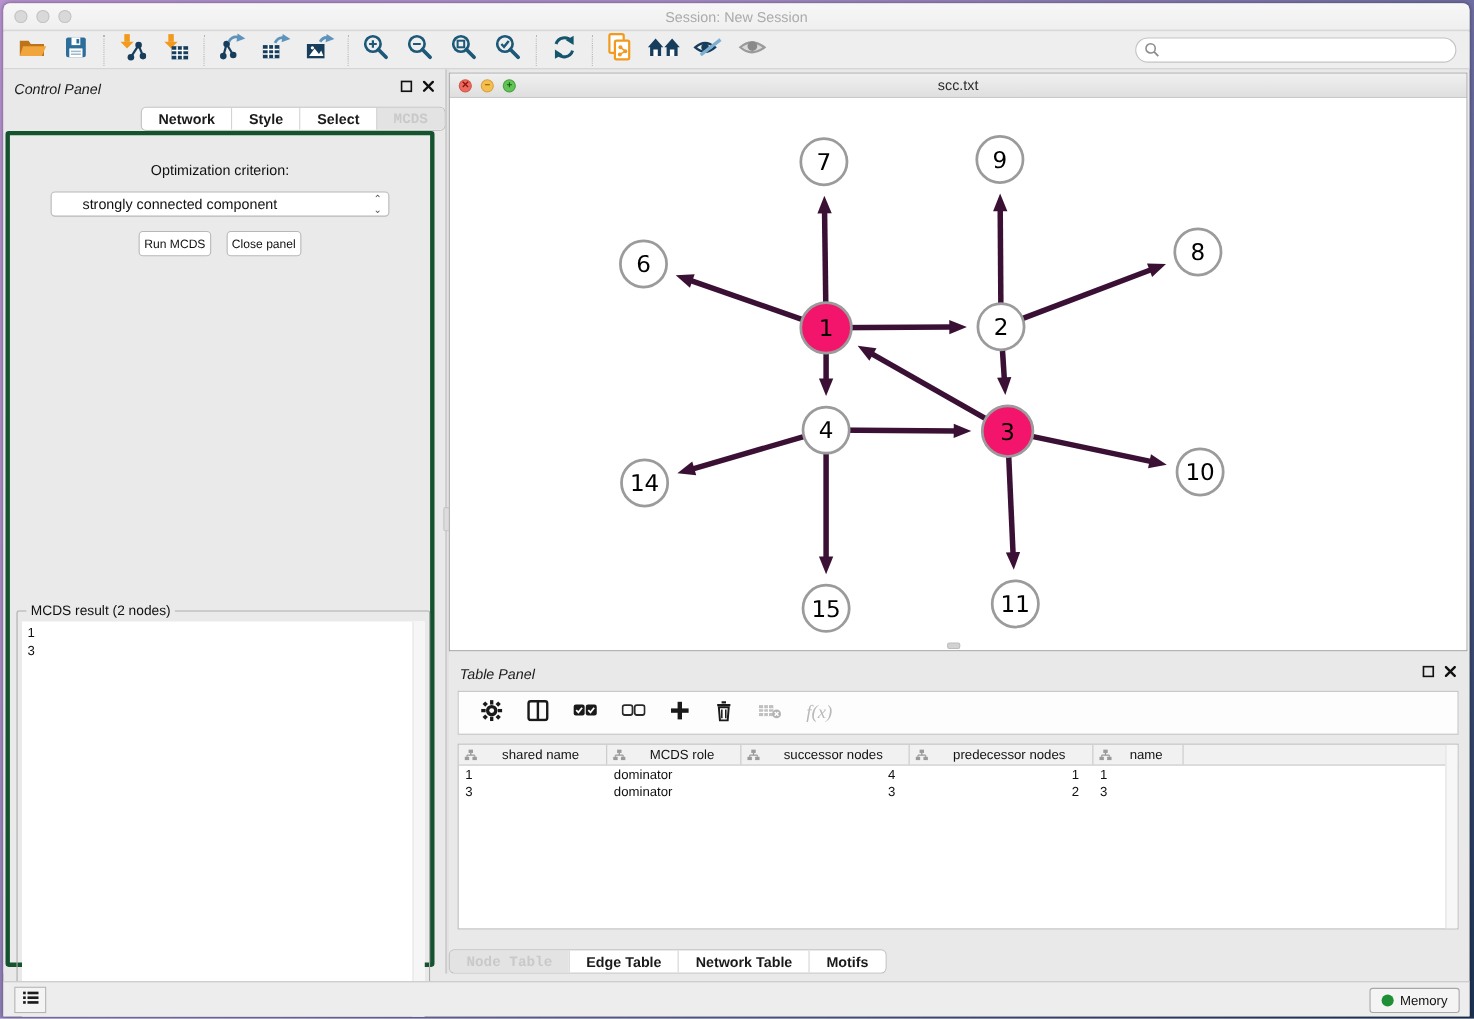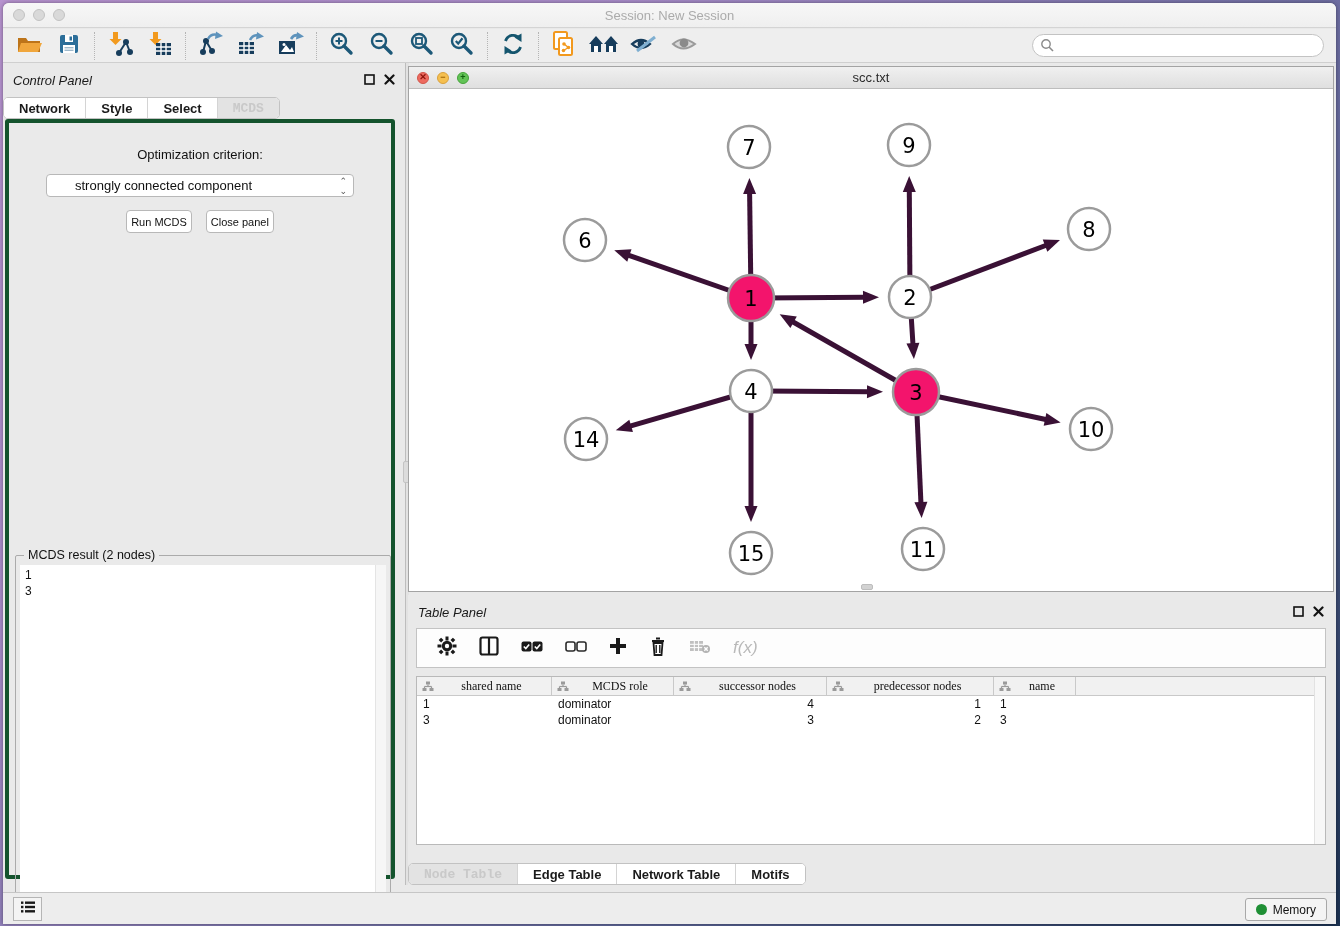--- a/index.html
+++ b/index.html
@@ -21,21 +21,21 @@
   .tb-spacer { flex:1; }
   .search-wrap { position:relative; width:292px; height:23px; margin-right:6px; }
   .search-wrap input { width:100%; height:100%; border:1px solid #c3c3c3; border-radius:12px; padding:0 8px 0 26px; font-size:12px; background:#fff; outline:none; color:#444; }
   .search-ico { position:absolute; left:8px; top:4px; }
 
   
   .ctrl-panel { position:absolute; left:0; top:60px; width:402px; height:822px; background:#e9e9e9; }
   .panel-hdr { position:absolute; left:0; top:6px; width:100%; height:22px; display:flex; align-items:center;font-style:italic; }
   .panel-hdr .ph-title { font-size:13px; color:#1a1a1a; margin-left:10px; }
   .ph-icons { position:absolute; right:10px; top:2px; display:flex; gap:9px; align-items:center; }
-  .seg-tabs { position:absolute; top:34px; left:0; width:100%; display:flex; justify-content:flex-start; }
+  .seg-tabs { position:absolute; top:34px; left:0; width:100%; display:flex; justify-content:flex-end; }
   .seg-group { display:flex; border:1px solid #c2c2c2; border-radius:5px; overflow:hidden; background:#fff; height:22px; }
   .seg { padding:0 15px; font-size:13px; font-weight:600; color:#1a1a1a; background:#fff; display:flex; align-items:center; border-left:1px solid #d4d4d4; }
   .seg:first-child { border-left:none; }
   .seg.seg-disabled { background:#e3e3e3; color:#c9c9c9;font-family:Liberation Mono, monospace; }
   .tab-content { position:absolute; left:2px; top:56px; width:390px; height:760px; background:#eaeaea; border:4px solid #14532d; border-radius:3px; }
   .opt-label { margin-top:24px; text-align:center; font-size:13px; color:#111; }
   .criterion { position:relative; margin:12px auto 0 auto; width:308px; height:23px; background:#fff; border:1px solid #b8b8b8; border-radius:4px; font-size:13px; color:#111; display:flex; align-items:center; padding-left:28px; }
   .criterion .stepper { position:absolute; right:6px; top:1px; font-size:9px; line-height:10px; color:#555; text-align:center; }
   .btn-row { display:flex; justify-content:center; gap:14px; margin-top:13px; }
   .sw-btn { height:23px; padding:0 4px; background:#fff; border:1px solid #b8b8b8; border-radius:4px; font-size:11px; color:#111; font-family:"Liberation Sans",sans-serif; }
@@ -58,26 +58,26 @@
   .tl-yellow { background:#f5bf4f; border:1px solid #d9a13d; color:#9a6003; }
   .tl-green { background:#62c356; border:1px solid #46a33c; color:#11600d; }
   .net-title { position:absolute; left:0; right:0; text-align:center; font-size:13px; color:#2b2b2b; }
   .net-canvas { position:relative; width:924px; height:502px; background:#fff; overflow:hidden; }
   .canvas-thumb { position:absolute; left:452px; bottom:1px; width:12px; height:6px; background:#d2d2d2; border:1px solid #bdbdbd; border-radius:2px; }
 
   
   .table-panel { position:absolute; left:405px; top:592px; width:926px; height:295px; background:#e9e9e9; }
   .tp-toolbar { position:absolute; left:8px; top:33px; width:910px; height:40px; background:#fdfdfd; border:1px solid #c3c3c3; display:flex; align-items:center; gap:22px; padding-left:20px; }
   .tp-ico { display:flex; align-items:center; justify-content:center; }
-  .fx { font-family:Liberation Sans, sans-serif; font-style:italic; font-size:17px; color:#b9b9b9; }
+  .fx { font-family:Liberation Serif, serif; font-style:italic; font-size:17px; color:#b9b9b9; }
   .data-table { position:absolute; left:8px; top:81px; width:910px; height:169px; background:#fff; border:1px solid #b9b9b9; overflow:hidden; }
   .dt-scroll { position:absolute; right:0; top:0; bottom:0; width:11px; background:#f7f7f7; border-left:1px solid #e2e2e2; }
   .dt-header { display:flex; height:19px; background:#f1f1f1; border-bottom:1px solid #c9c9c9; }
   .dt-hcell { display:flex; align-items:center; border-right:1px solid #c9c9c9; font-size:12px; color:#111; padding-left:5px; }
-  .dt-hcell .hlabel { flex:1; text-align:center; padding-right:4px;font-family:Liberation Serif, serif; }
+  .dt-hcell .hlabel { flex:1; text-align:center; padding-right:4px; }
   .dt-row { display:flex; height:16px; }
   .dt-cell { font-size:12px; color:#111; padding:1px 6px 0 6px; white-space:nowrap; overflow:hidden; }
   .dt-cell.num { text-align:right; padding-right:13px; }
   .bottom-tabs { position:absolute; left:0; right:0; top:268px; display:flex; }
 
   
   .statusbar { position:absolute; left:0; bottom:0; width:100%; height:32px; background:#ededed; border-top:1px solid #c6c6c6; }
   .list-btn { position:absolute; left:10px; top:4px; width:29px; height:24px; background:#f4f4f4; border:1px solid #b5b5b5; display:flex; align-items:center; justify-content:center; }
   .memory-btn { position:absolute; right:9px; top:5px; height:23px; background:#f4f4f4; border:1px solid #a8a8a8; border-radius:3px; display:flex; align-items:center; gap:6px; padding:0 10px; font-size:12px; color:#111; }
   .mem-dot { width:11px; height:11px; border-radius:50%; background:#1f8f35; }

